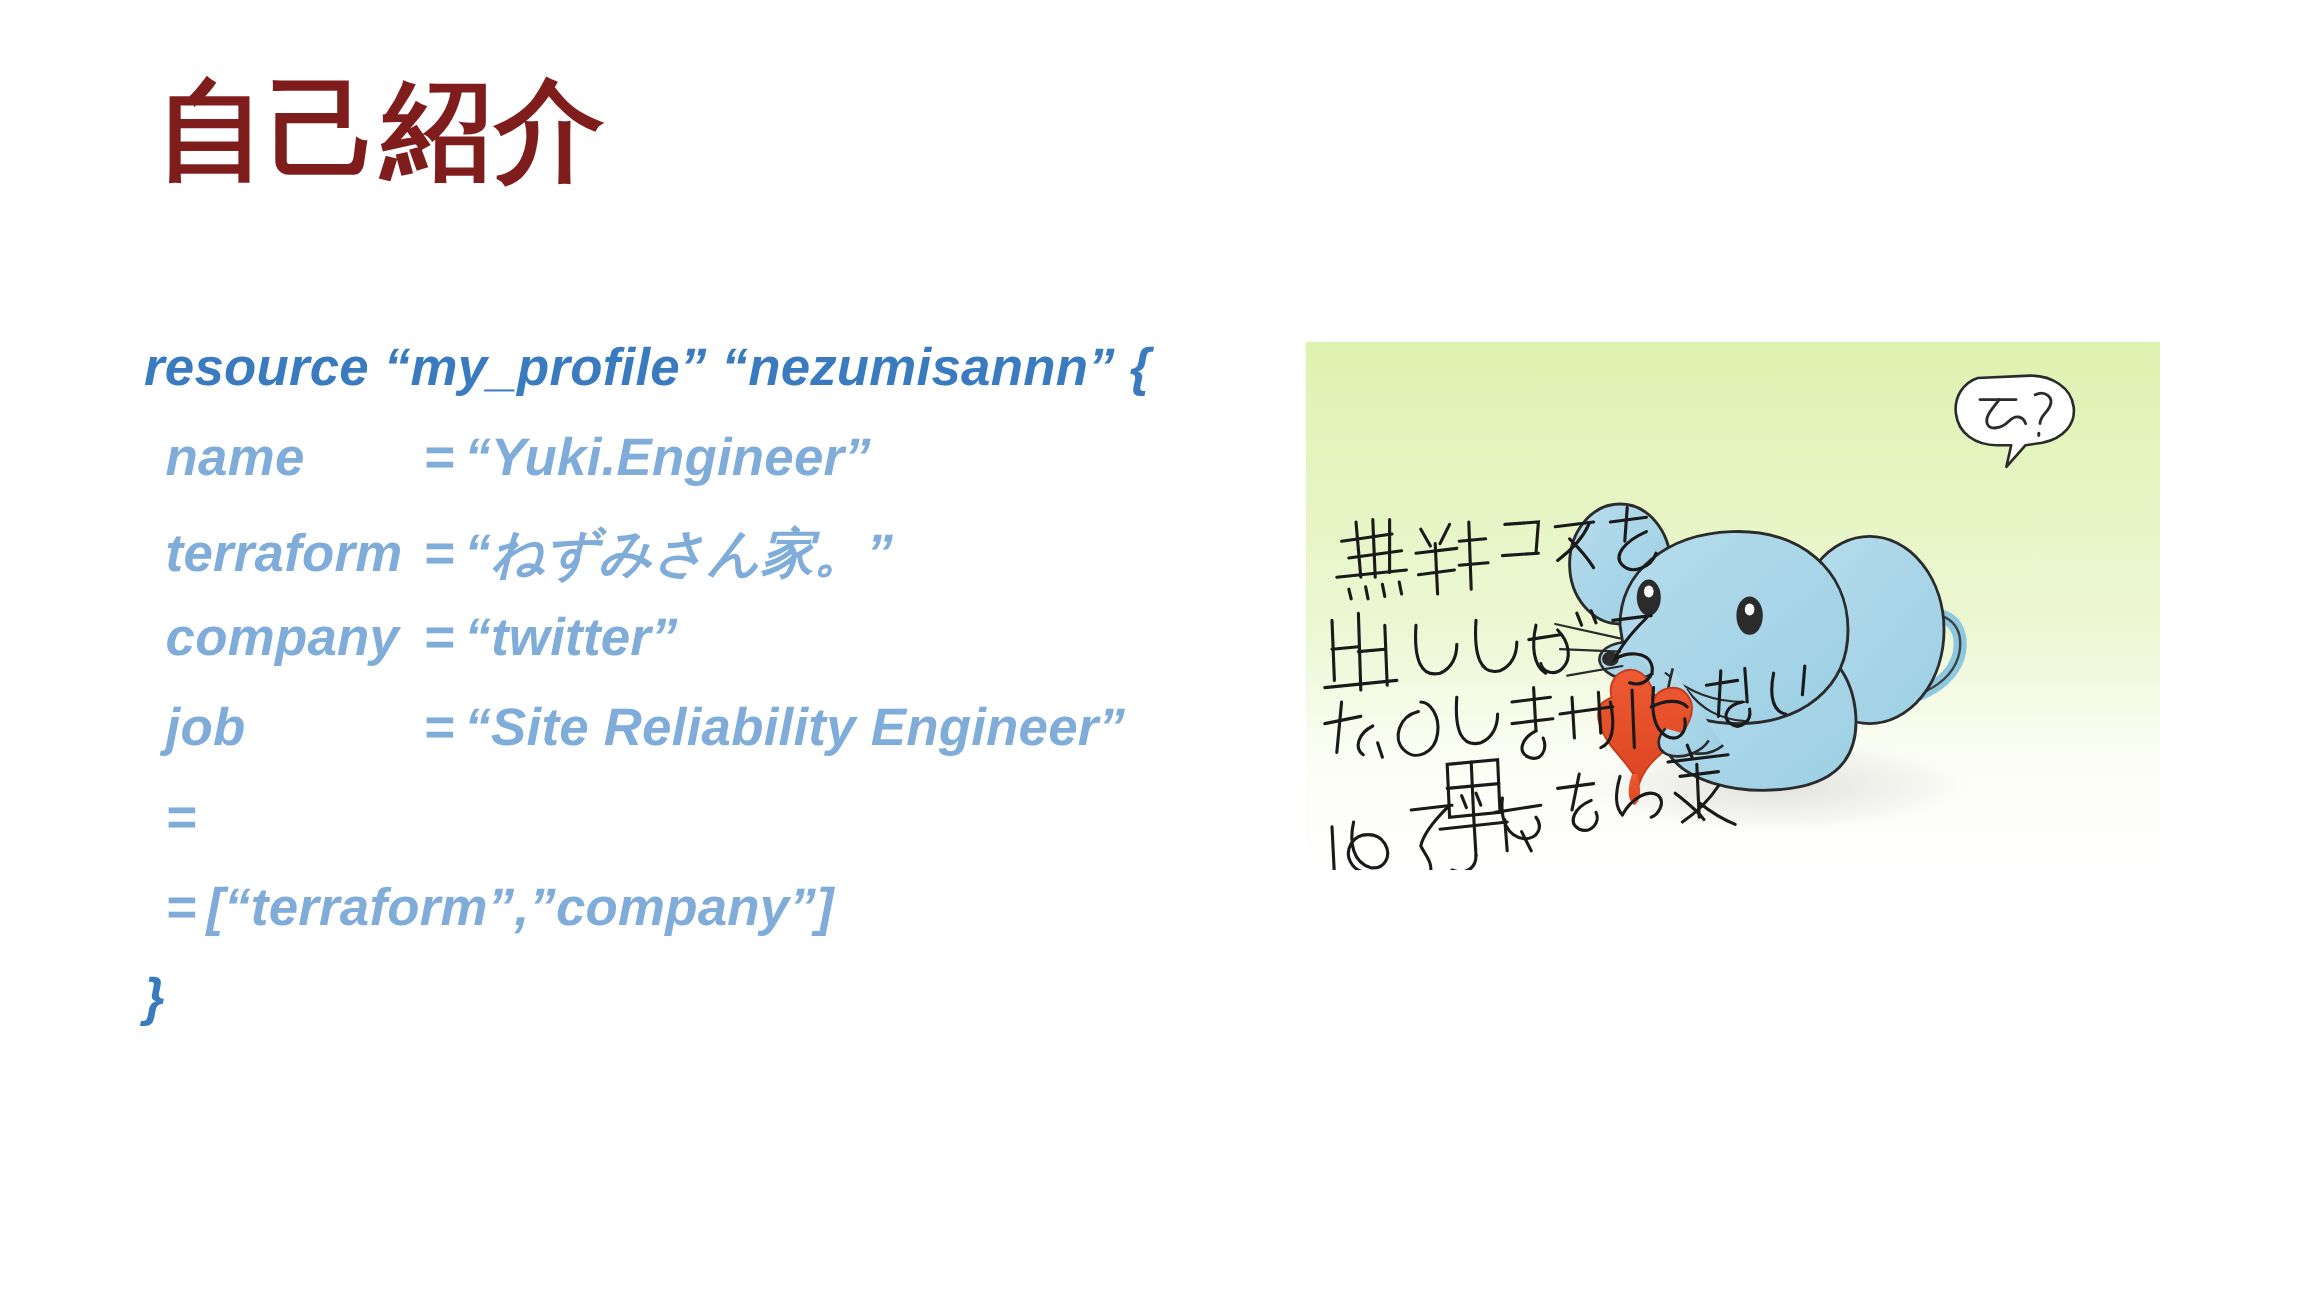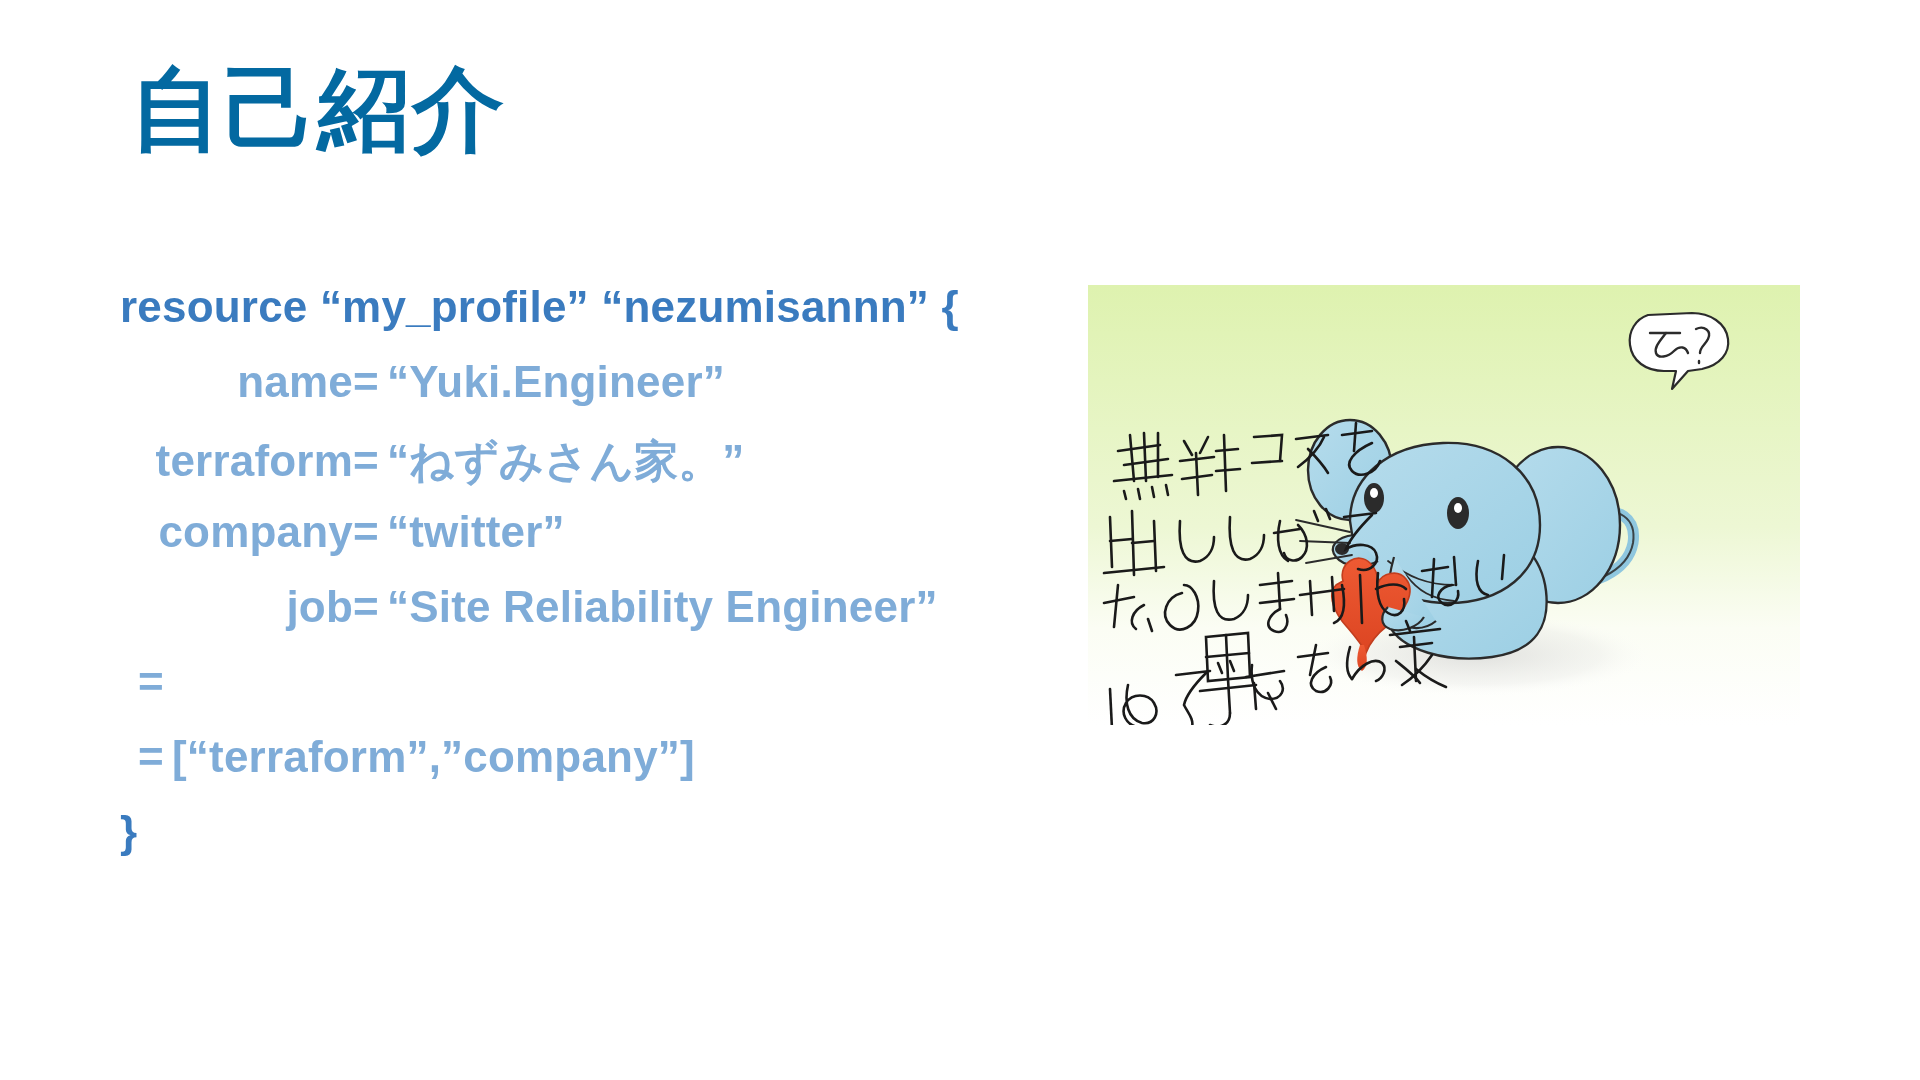--- a/index.html
+++ b/index.html
@@ -21,51 +21,51 @@
     background: #ffffff;
   }
 
   
   .slide-title {
     position: absolute;
     left: 130px;
     top: 58px;
     font-size: 92px;
     font-weight: bold;
-    color: #0369a1;
+    color: #7f1d1d;
     letter-spacing: 2px;
     line-height: 1.12;
     white-space: nowrap;
   }
 
   
   .code-block {
     position: absolute;
     left: 120px;
     top: 282px;
     width: 900px;
+    font-style: italic;
   }
   .code-line {
     display: flex;
     align-items: baseline;
     height: 75px;
     white-space: nowrap;
     font-size: 44px;
     font-weight: bold;
     color: #7FACD8;
     letter-spacing: 0.2px;
   }
   .code-line.accent {
     color: #3A7BBF;
   }
   .code-line .key {
     display: inline-block;
     width: 215px;
     flex: 0 0 215px;
-    text-align: right;
   }
   .code-line .eq {
     display: inline-block;
     width: 34px;
     flex: 0 0 34px;
   }
   .code-line .val {
     display: inline-block;
   }
   .code-line .val.jp {

